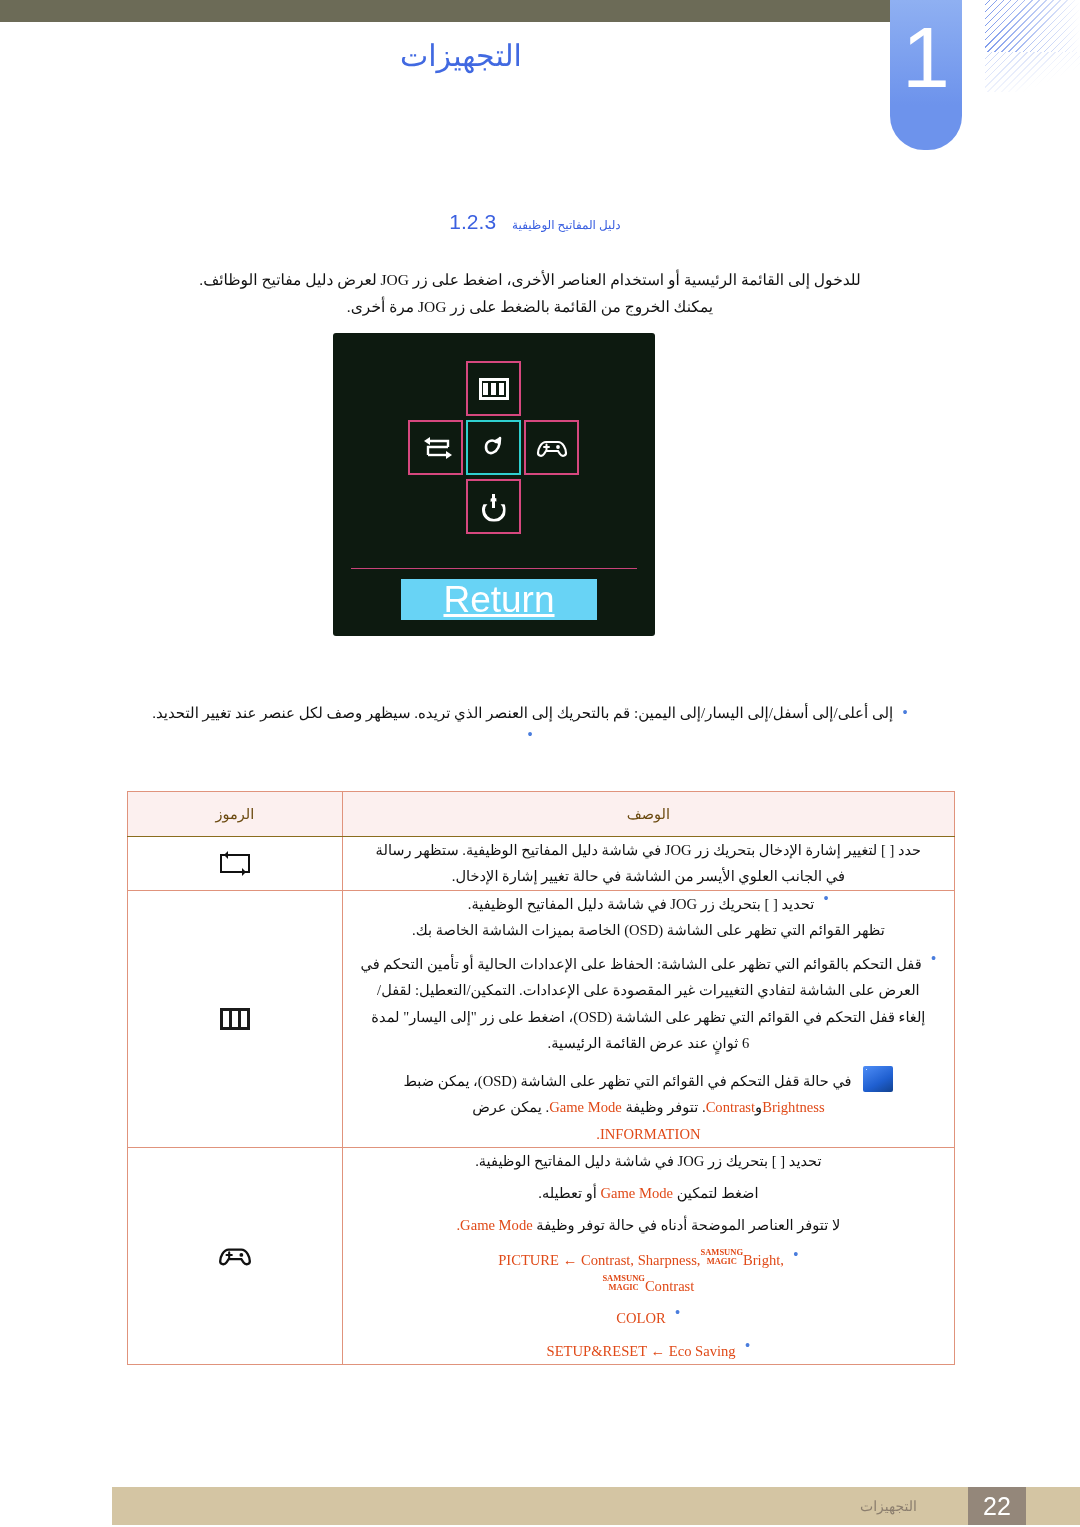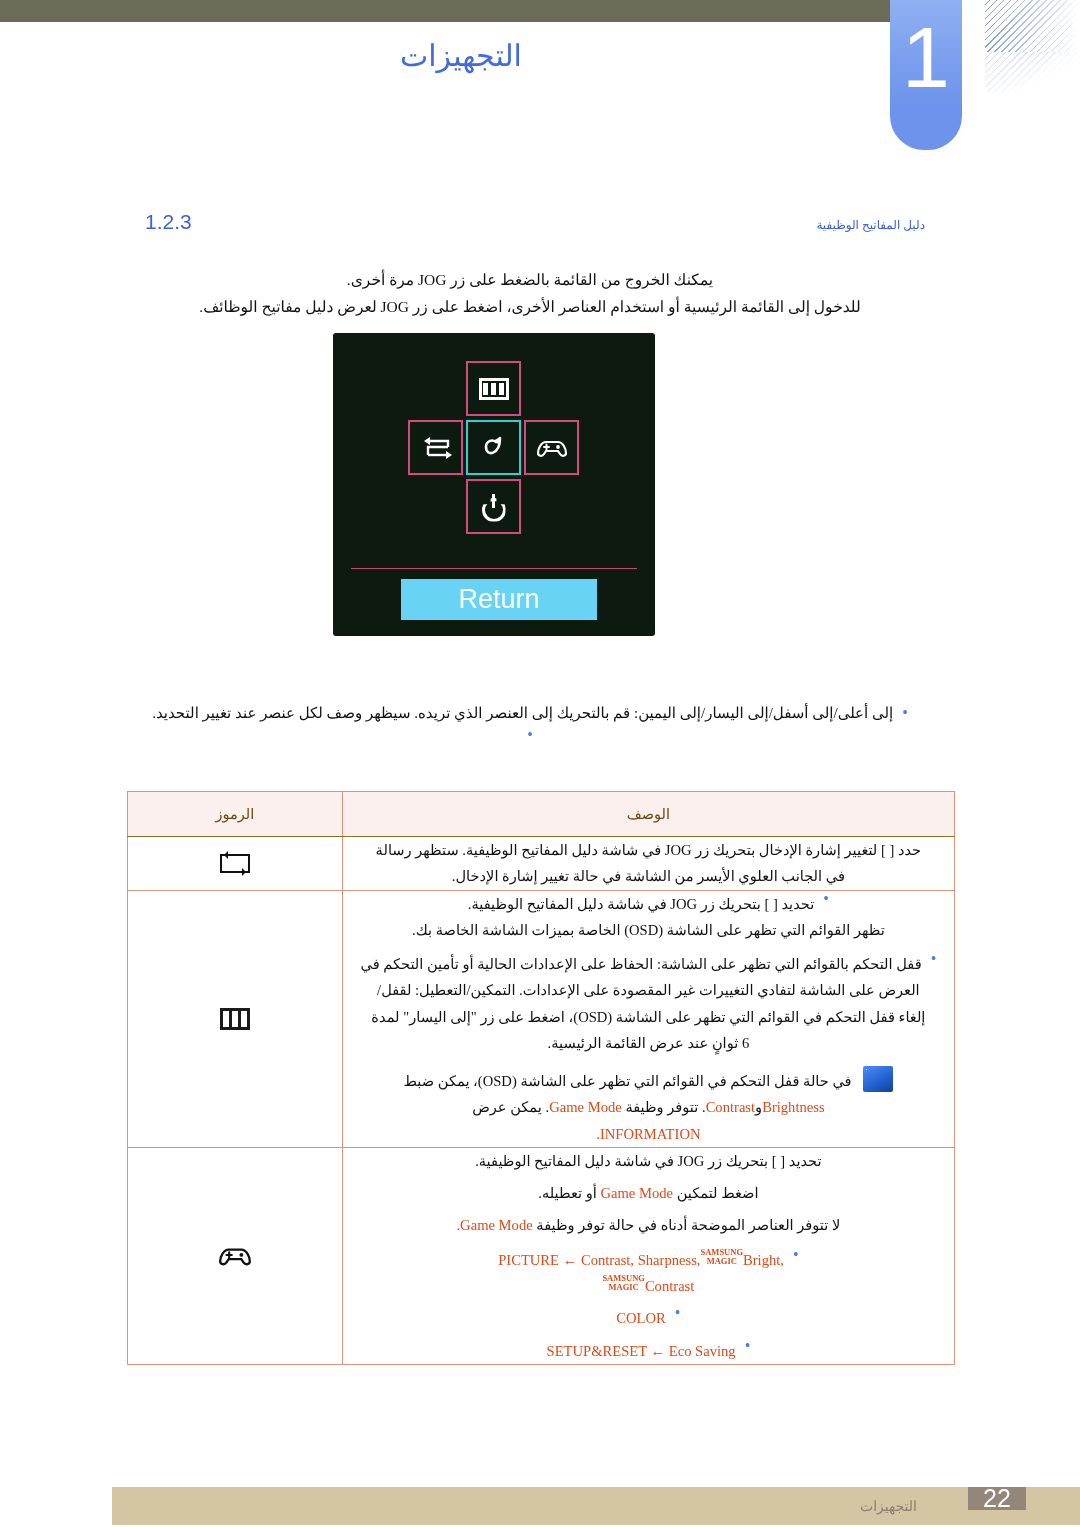--- a/index.html
+++ b/index.html
@@ -27,21 +27,21 @@
   .chap-badge{position:absolute;left:890px;top:0;width:72px;height:150px;
     background:linear-gradient(180deg,#8fb0f2 0%,#6d93ec 70%,#6d93ec 100%);
     border-bottom-left-radius:34px;border-bottom-right-radius:34px;}
   .chap-num{position:absolute;left:890px;top:14px;width:72px;text-align:center;
     color:#ffffff;font-size:86px;line-height:1;font-family:"Liberation Sans",sans-serif;font-weight:400;}
   .chap-title{position:absolute;right:160px;top:38px;width:520px;text-align:left;
     color:#4169e1;font-size:30px;direction:rtl;}
 
   
   .sec-wrap{position:absolute;right:155px;top:210px;width:780px;
-    display:flex;flex-direction:row-reverse;justify-content:space-between;align-items:baseline;gap:16px;}
+    display:flex;flex-direction:row-reverse;justify-content:center;align-items:baseline;gap:16px;}
   .sec-num{color:#3b60e0;font-size:21px;font-family:"Liberation Sans",sans-serif;direction:ltr;}
   .sec-title{color:#3b60e0;font-size:12px;direction:rtl;}
 
   
   .intro{position:absolute;right:150px;top:266px;width:800px;
     text-align:center;direction:rtl;font-size:15.5px;line-height:1.75;color:#111;}
 
   
   .osd{position:absolute;left:333px;top:333px;width:322px;height:303px;
     background:#0d1a10;border-radius:3px;}
@@ -50,21 +50,21 @@
     display:flex;align-items:center;justify-content:center;box-sizing:border-box;}
   .key.center{border-color:#2fd0d0;}
   .k-top{left:133px;top:0;}
   .k-left{left:75px;top:59px;}
   .k-center{left:133px;top:59px;}
   .k-right{left:191px;top:59px;}
   .k-bottom{left:133px;top:118px;}
   .osd-hr{position:absolute;left:18px;top:235px;width:286px;height:1px;background:#c8437a;}
   .osd-return{position:absolute;left:68px;top:246px;width:196px;height:41px;background:#68d3f5;
     display:flex;align-items:center;justify-content:center;}
-  .osd-return span{color:#ffffff;font-size:27px;font-family:"Liberation Sans",sans-serif;direction:ltr;}
+  .osd-return span{color:#ffffff;font-size:37px;font-family:"Liberation Sans",sans-serif;direction:ltr;text-decoration:underline;}
 
   
   .ic-menu{width:30px;height:22px;border:3px solid #fff;box-sizing:border-box;
     display:flex;gap:3px;padding:2px;}
   .ic-menu i{flex:1;background:#fff;}
   .ic-pow{width:26px;height:26px;position:relative;}
   .ic-pow:before{content:"";position:absolute;left:1px;top:4px;width:24px;height:24px;
     border:3px solid #fff;border-radius:50%;box-sizing:border-box;
     clip-path:polygon(0 28%,38% 28%,38% 0,62% 0,62% 28%,100% 28%,100% 100%,0 100%);}
   .ic-pow:after{content:"";position:absolute;left:11px;top:0px;width:3px;height:14px;background:#fff;}
@@ -101,21 +101,21 @@
 
   .note-badge{display:inline-block;width:30px;height:26px;vertical-align:-6px;margin-left:8px;
     background:linear-gradient(150deg,#4f8ef7 0%,#1f5fd0 60%,#12428f 100%);border-radius:2px;position:relative;}
   .note-badge:after{content:"";position:absolute;left:3px;top:3px;width:24px;height:20px;
     background:linear-gradient(135deg,rgba(255,255,255,.75) 0 1.2px,transparent 1.2px 4px);}
 
   .sup-sm{font-size:8.5px;line-height:1;display:inline-block;text-align:center;vertical-align:1px;font-weight:bold;}
 
   
   .ftr-band{position:absolute;left:112px;top:1487px;width:968px;height:38px;background:#d4c5a3;}
-  .ftr-pg{position:absolute;left:968px;top:1487px;width:58px;height:23px;background:#94877a;
+  .ftr-pg{position:absolute;left:968px;top:1487px;width:58px;height:38px;background:#94877a;
     display:flex;align-items:center;justify-content:center;}
   .ftr-pg span{color:#fff;font-size:25px;font-family:"Liberation Sans",sans-serif;direction:ltr;}
   .ftr-txt{position:absolute;left:860px;top:1487px;width:100px;height:38px;
     display:flex;align-items:center;justify-content:flex-end;color:#8b7e6e;font-size:14px;direction:rtl;}
 </style>
 </head>
 <body>
 
 <div class="hdr-bar"></div>
 <div class="hdr-hatch"></div>
@@ -123,22 +123,22 @@
 <div class="chap-badge"></div>
 <div class="chap-num">1</div>
 <div class="chap-title">التجهيزات</div>
 
 <div class="sec-wrap">
   <span class="sec-num">1.2.3</span>
   <span class="sec-title">دليل المفاتيح الوظيفية</span>
 </div>
 
 <div class="intro">
+  <div>للدخول إلى القائمة الرئيسية أو استخدام العناصر الأخرى، اضغط على زر JOG لعرض دليل مفاتيح الوظائف.</div>
   <div>يمكنك الخروج من القائمة بالضغط على زر JOG مرة أخرى.</div>
-  <div>للدخول إلى القائمة الرئيسية أو استخدام العناصر الأخرى، اضغط على زر JOG لعرض دليل مفاتيح الوظائف.</div>
 </div>
 
 <div class="osd">
   <div class="osd-cross">
     <div class="key k-top">
       <span class="ic-menu">
           <i></i>
           <i></i>
           <i></i>
         </span>

